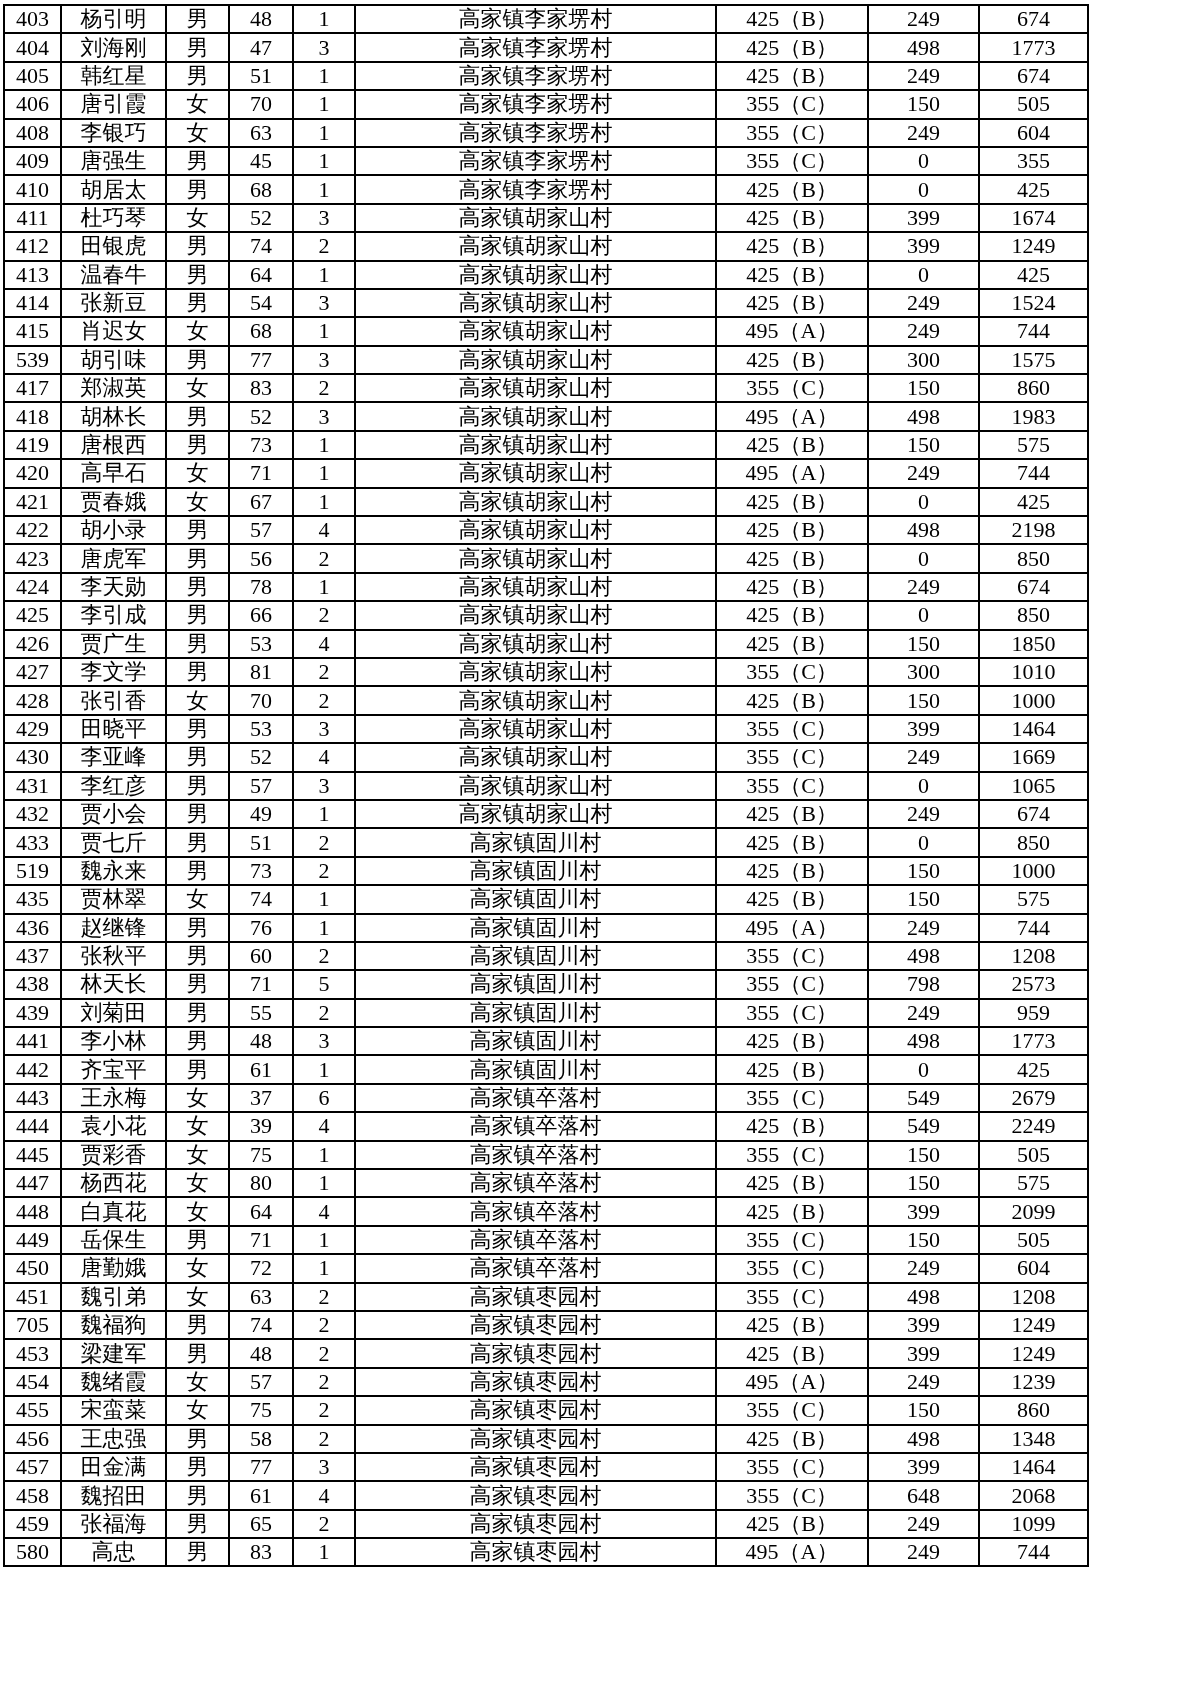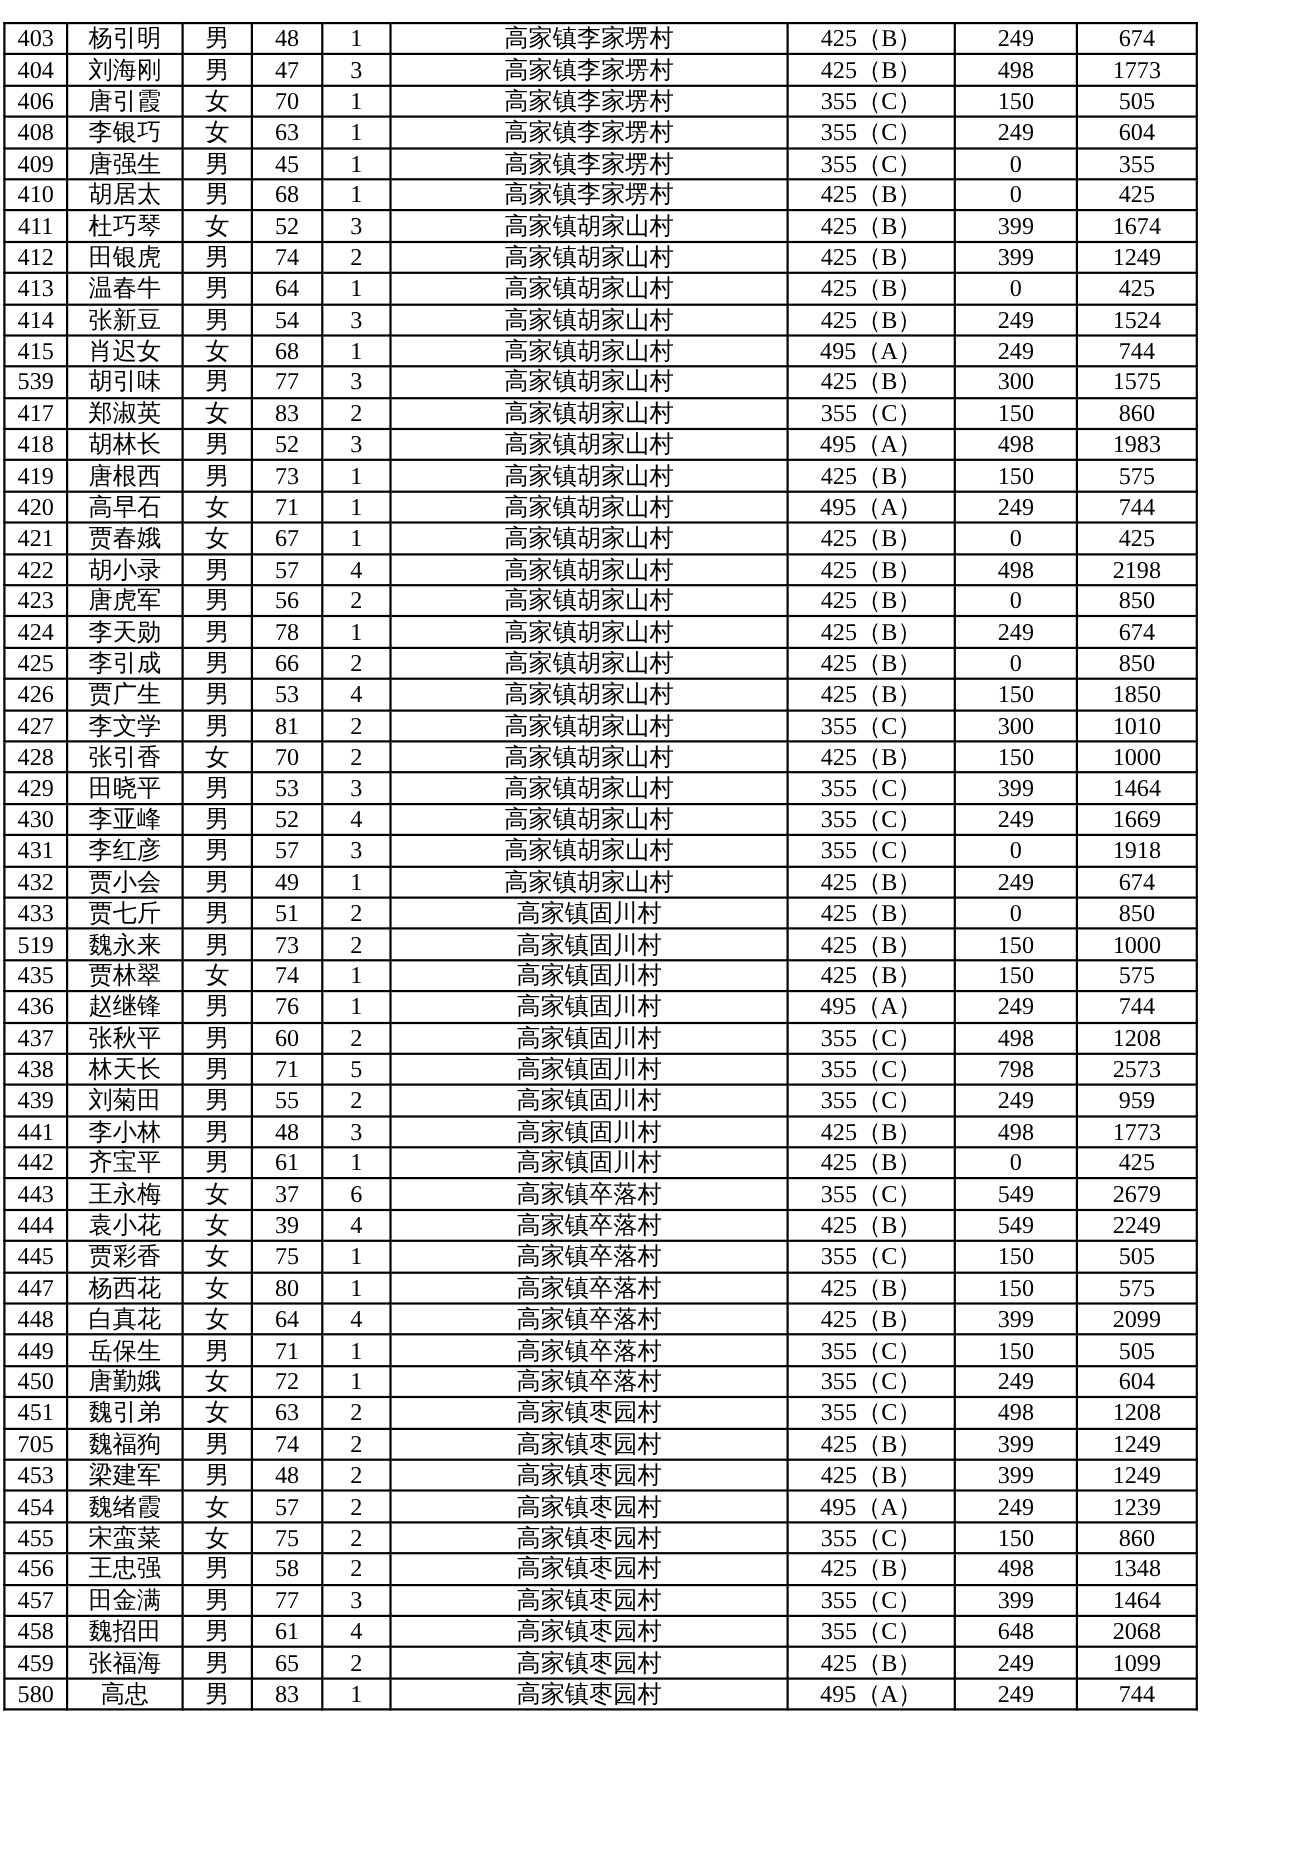--- a/index.html
+++ b/index.html
@@ -10,21 +10,21 @@
   body {
     width: 1190px;
     height: 1683px;
     position: relative;
     font-family: "Liberation Serif", "DejaVu Serif", serif;
     color: #000;
   }
   table.roster {
     position: absolute;
     left: 3px;
-    top: 20px;
+    top: 4px;
     border-collapse: collapse;
     table-layout: fixed;
     width: 1084px;
   }
   table.roster td {
     border: 2px solid #000;
     text-align: center;
     vertical-align: middle;
     padding: 0;
     height: 26.4px;
@@ -76,20 +76,31 @@
         <td>刘海刚</td>
         <td>男</td>
         <td>47</td>
         <td>3</td>
         <td>高家镇李家塄村</td>
         <td>425（B）</td>
         <td>498</td>
         <td>1773</td>
       </tr>
       <tr>
+        <td>405</td>
+        <td>韩红星</td>
+        <td>男</td>
+        <td>51</td>
+        <td>1</td>
+        <td>高家镇李家塄村</td>
+        <td>425（B）</td>
+        <td>249</td>
+        <td>674</td>
+      </tr>
+      <tr>
         <td>406</td>
         <td>唐引霞</td>
         <td>女</td>
         <td>70</td>
         <td>1</td>
         <td>高家镇李家塄村</td>
         <td>355（C）</td>
         <td>150</td>
         <td>505</td>
       </tr>
@@ -348,21 +359,21 @@
       </tr>
       <tr>
         <td>431</td>
         <td>李红彦</td>
         <td>男</td>
         <td>57</td>
         <td>3</td>
         <td>高家镇胡家山村</td>
         <td>355（C）</td>
         <td>0</td>
-        <td>1918</td>
+        <td>1065</td>
       </tr>
       <tr>
         <td>432</td>
         <td>贾小会</td>
         <td>男</td>
         <td>49</td>
         <td>1</td>
         <td>高家镇胡家山村</td>
         <td>425（B）</td>
         <td>249</td>

